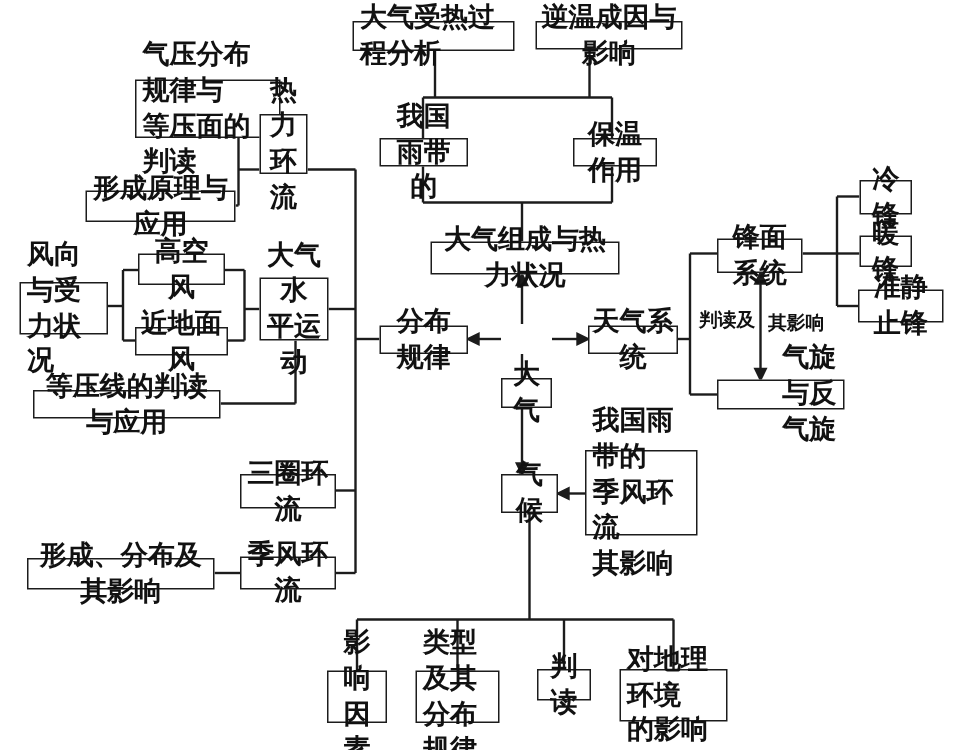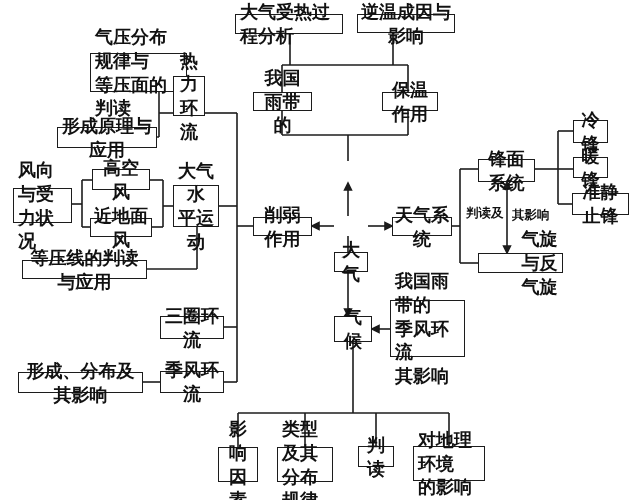--- a/index.html
+++ b/index.html
@@ -107,27 +107,28 @@
 
   <div class="node multi" style="left:235px;top:14px;width:108px;height:20px;">大气受热过程分析</div>
   <div class="node" style="left:357px;top:14px;width:98px;height:19px;">逆温成因与影响</div>
   <div class="node multi" style="left:58px;top:53px;width:97px;height:39px;margin-left:32px;">气压分布规律与
 等压面的判读</div>
   <div class="node" style="left:57px;top:127px;width:100px;height:21px;">形成原理与应用</div>
   <div class="node" style="left:173px;top:76px;width:32px;height:40px;">热力
 环流</div>
   <div class="node" style="left:253px;top:92px;width:59px;height:19px;">我国雨带的</div>
   <div class="node" style="left:382px;top:92px;width:56px;height:19px;">保温作用</div>
+  <div class="node" style="left:287px;top:161px;width:126px;height:22px;">大气组成与热力状况</div>
   <div class="node multi" style="left:13px;top:188px;width:59px;height:35px;">风向与受
 力状况</div>
   <div class="node" style="left:92px;top:169px;width:58px;height:21px;">高空风</div>
   <div class="node" style="left:90px;top:218px;width:62px;height:19px;">近地面风</div>
   <div class="node" style="left:173px;top:185px;width:46px;height:42px;">大气水
 平运动</div>
-  <div class="node" style="left:253px;top:217px;width:59px;height:19px;">削弱作用</div>
+  <div class="node" style="left:253px;top:217px;width:59px;height:19px;">分布规律</div>
   <div class="node" style="left:334px;top:216px;width:34px;height:20px;margin-top:36px;">大气</div>
   <div class="node" style="left:392px;top:217px;width:60px;height:19px;">天气系统</div>
   <div class="node" style="left:478px;top:159px;width:57px;height:23px;">锋面系统</div>
   <div class="node" style="left:573px;top:120px;width:35px;height:23px;">冷锋</div>
   <div class="node" style="left:573px;top:157px;width:35px;height:21px;">暖锋</div>
   <div class="node" style="left:572px;top:193px;width:57px;height:22px;">准静止锋</div>
   <div class="node" style="left:478px;top:253px;width:85px;height:20px;padding-left:40px;">气旋与反气旋</div>
   <div class="node" style="left:22px;top:260px;width:125px;height:19px;">等压线的判读与应用</div>
   <div class="node" style="left:160px;top:316px;width:64px;height:23px;">三圈环流</div>
   <div class="node" style="left:160px;top:371px;width:64px;height:22px;text-align:center;">季风环流</div>

